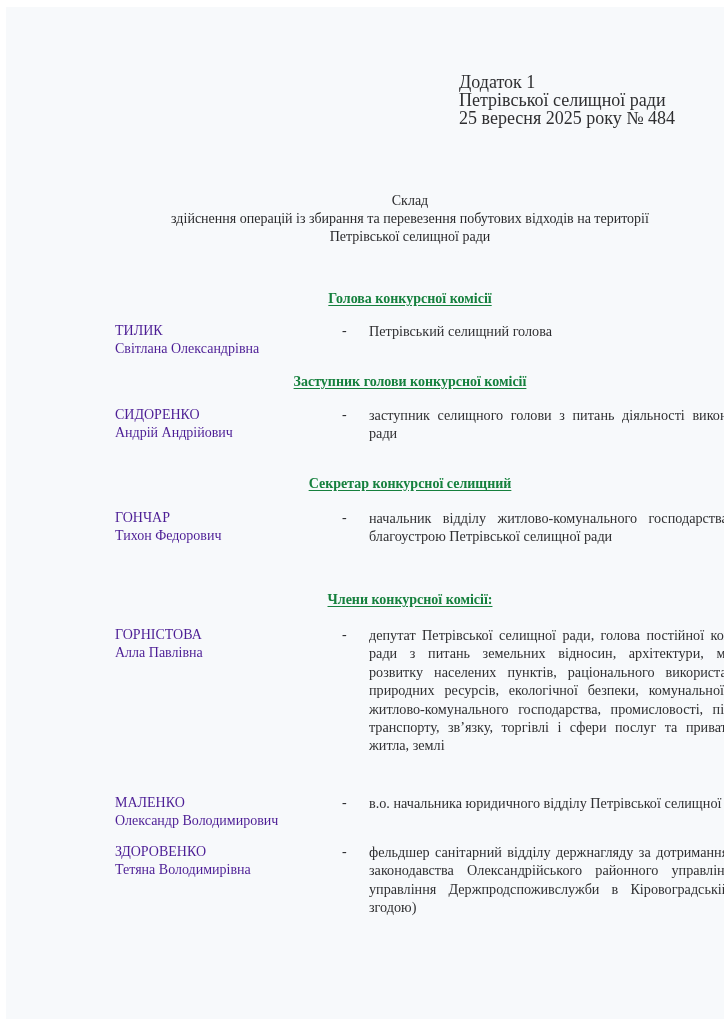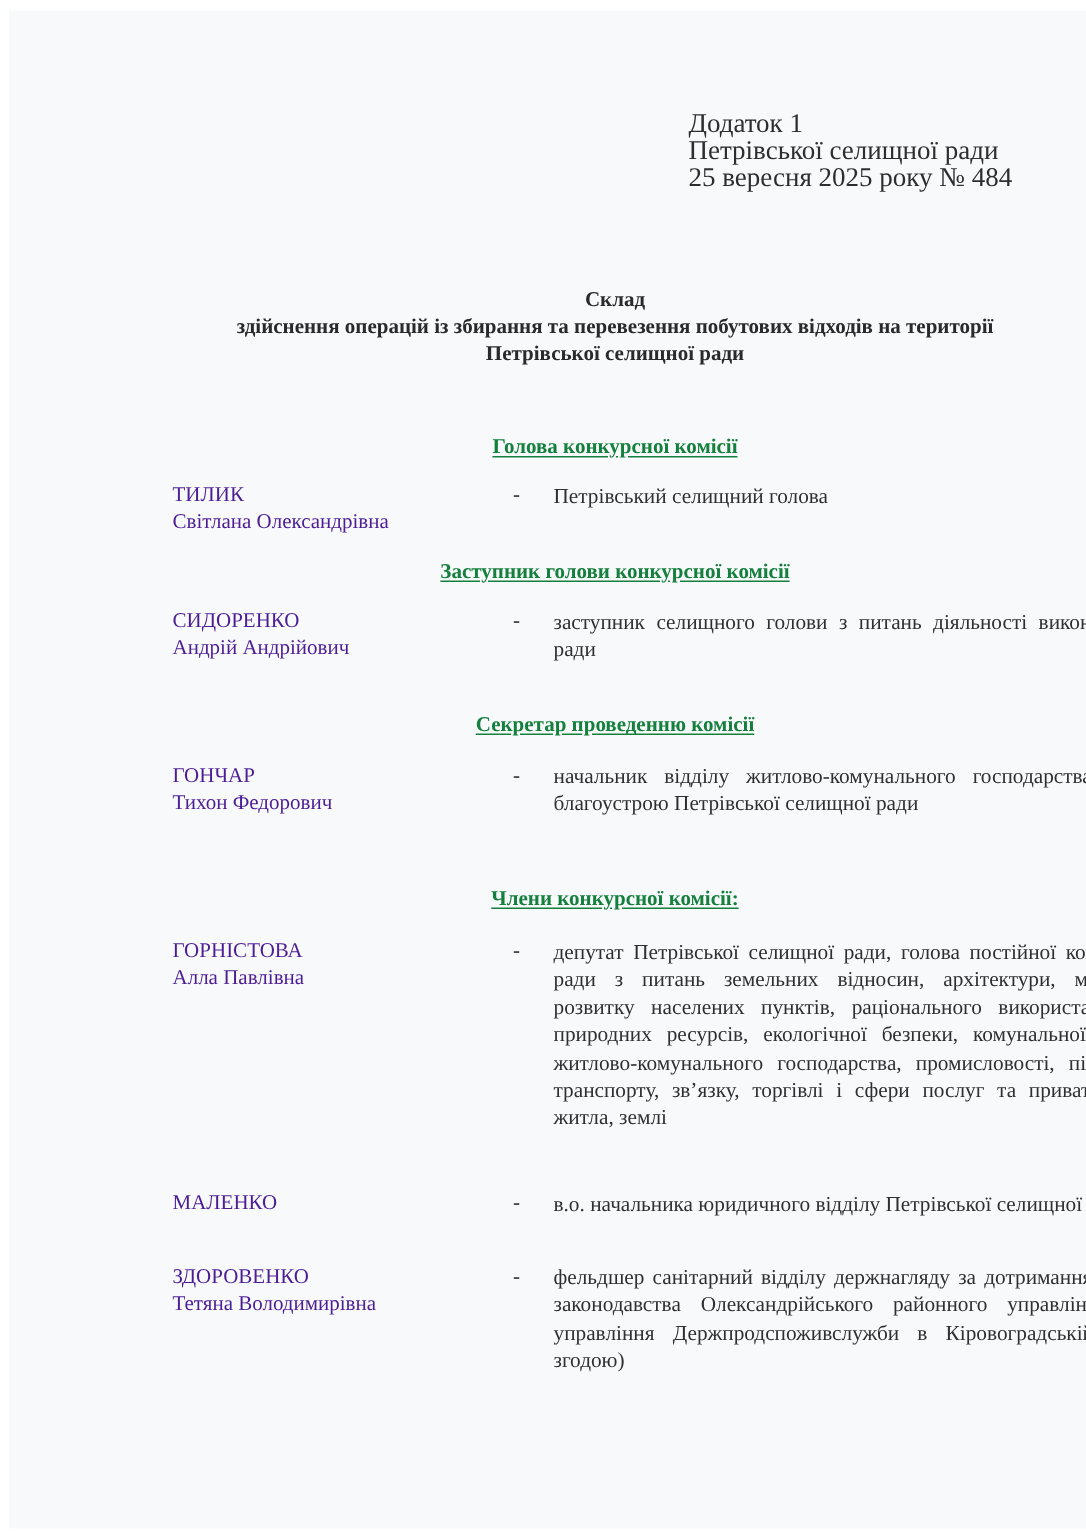--- a/index.html
+++ b/index.html
@@ -32,21 +32,21 @@
       color: #2e2e30;
     }
     .appendix div { white-space: nowrap; }
 
     .title-block {
       position: absolute;
       left: 100px;
       top: 192px;
       width: 620px;
       text-align: center;
-      font-weight: bold;
+      font-weight: normal;
       font-size: 14px;
       line-height: 18px;
       color: #2a2a2c;
     }
     .title-block div { white-space: nowrap; }
 
     .section-heading {
       position: absolute;
       left: 100px;
       width: 620px;
@@ -122,21 +122,21 @@
 <div class="section-heading" style="top:374px;">Заступник голови конкурсної комісії</div>
 <div class="member" style="top:406px;">
   <div class="name">
     <div>СИДОРЕНКО</div>
     <div>Андрій Андрійович</div>
   </div>
   <div class="dash">-</div>
   <div class="role">заступник селищного голови з питань діяльності виконавчих органів ради</div>
 </div>
 
-<div class="section-heading" style="top:476px;">Секретар проведенню комісії</div>
+<div class="section-heading" style="top:476px;">Секретар конкурсної селищний</div>
 <div class="member" style="top:509px;">
   <div class="name">
     <div>ГОНЧАР</div>
     <div>Тихон Федорович</div>
   </div>
   <div class="dash">-</div>
   <div class="role">начальник відділу житлово-комунального господарства, екології та благоустрою Петрівської селищної ради</div>
 </div>
 
 <div class="section-heading" style="top:592px;">Члени конкурсної комісії:</div>
@@ -146,20 +146,21 @@
     <div>ГОРНІСТОВА</div>
     <div>Алла Павлівна</div>
   </div>
   <div class="dash">-</div>
   <div class="role">депутат Петрівської селищної ради, голова постійної комісії селищної ради з питань земельних відносин, архітектури, містобудування, розвитку населених пунктів, раціонального використання місцевих природних ресурсів, екологічної безпеки, комунальної власності та житлово-комунального господарства, промисловості, підприємництва, транспорту, зв’язку, торгівлі і сфери послуг та приватизації, майна, житла, землі</div>
 </div>
 
 <div class="member" style="top:794px;">
   <div class="name">
     <div>МАЛЕНКО</div>
+    <div>Олександр Володимирович</div>
   </div>
   <div class="dash">-</div>
   <div class="role">в.о. начальника юридичного відділу Петрівської селищної ради</div>
 </div>
 
 <div class="member" style="top:843px;">
   <div class="name">
     <div>ЗДОРОВЕНКО</div>
     <div>Тетяна Володимирівна</div>
   </div>

